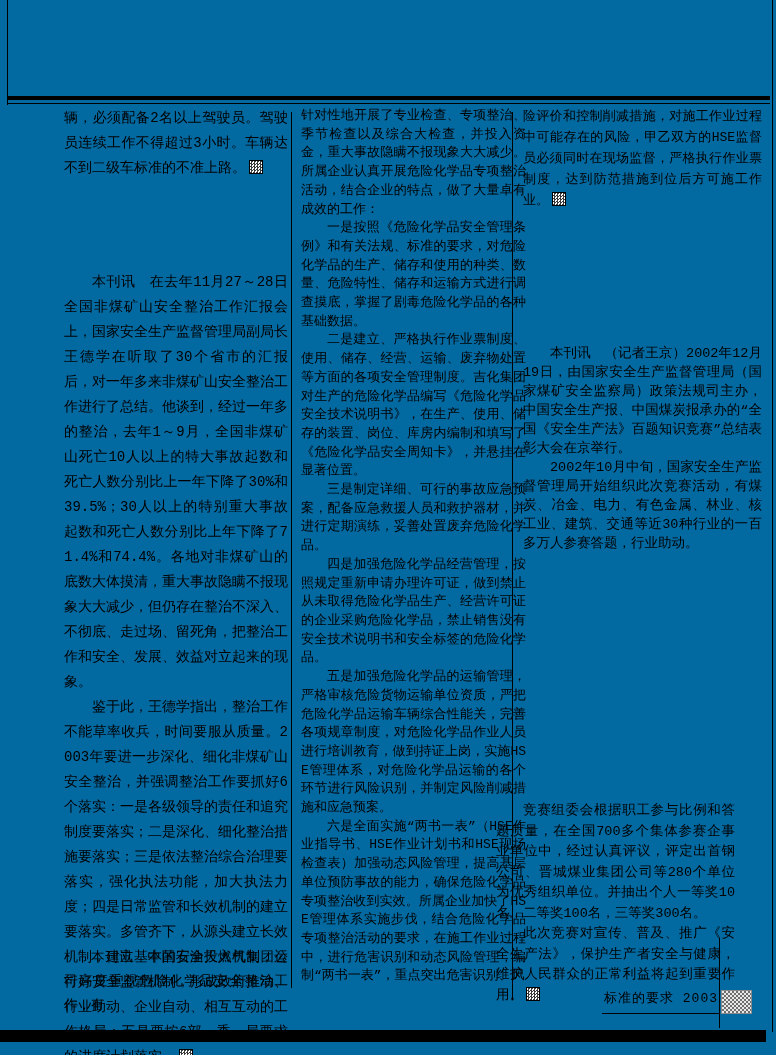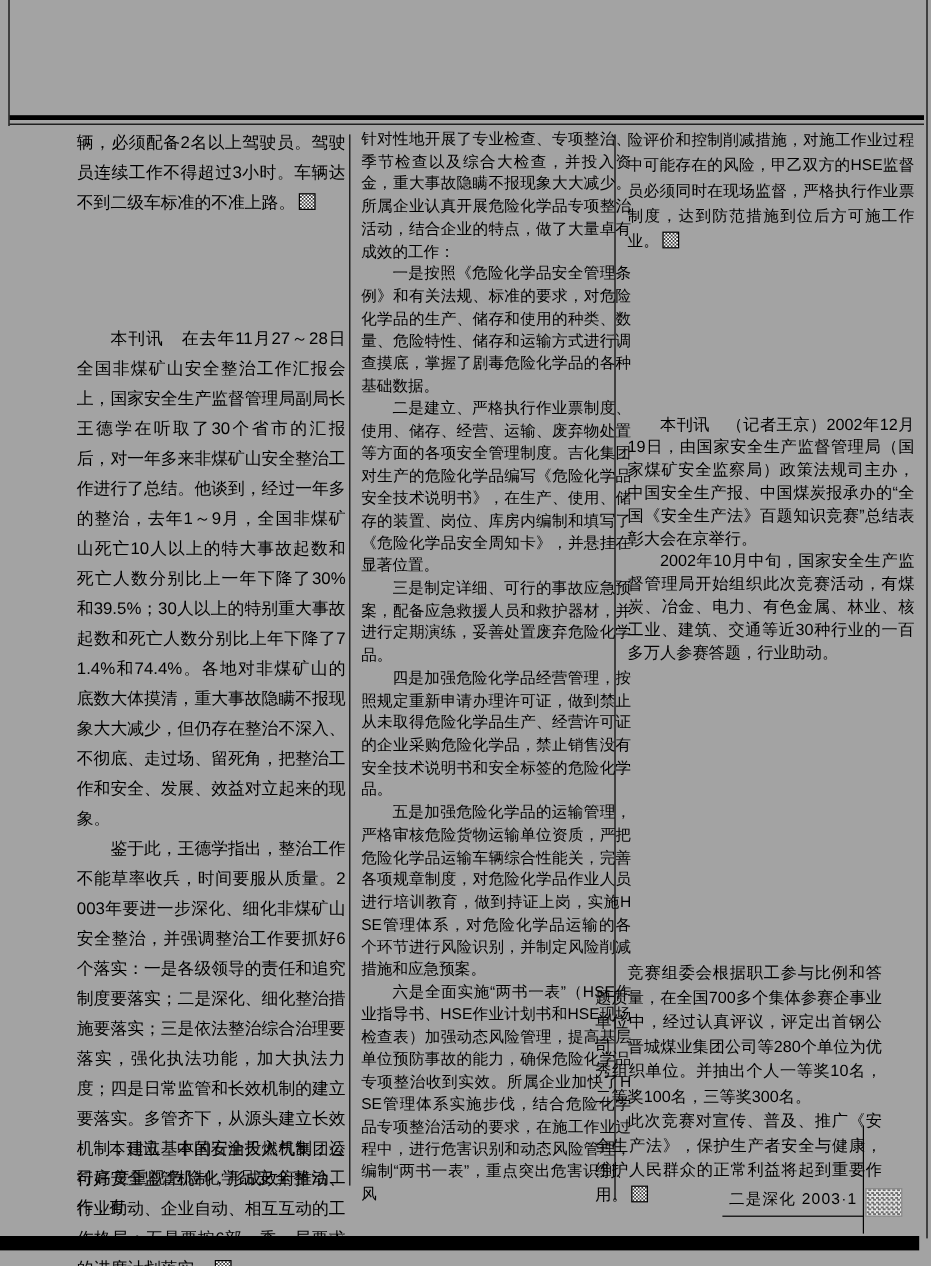--- a/index.html
+++ b/index.html
@@ -1,21 +1,21 @@
 <!DOCTYPE html>
 <html><head>
 <meta charset="utf-8">
 <style>
   html,body{margin:0;padding:0;background:#ffffff;}
   .page{
     position:relative;
     width:776px;height:1055px;
-    background:#a3a3a3;
+    background:#0369a1;
     overflow:hidden;
-    font-family:Liberation Sans, sans-serif;
+    font-family:Liberation Mono, monospace;
     color:#000;
   }
   .line{position:absolute;background:#000;}
   .blk{
     position:absolute;
     text-align:justify;
     text-justify:inter-ideograph;
     color:#000;
   }
   .blk p{margin:0;word-break:break-all;}
@@ -96,20 +96,20 @@
     <p class="indent">本刊讯　（记者王京）2002年12月19日，由国家安全生产监督管理局（国家煤矿安全监察局）政策法规司主办，中国安全生产报、中国煤炭报承办的“全国《安全生产法》百题知识竞赛”总结表彰大会在京举行。</p>
     <p class="indent">2002年10月中旬，国家安全生产监督管理局开始组织此次竞赛活动，有煤炭、冶金、电力、有色金属、林业、核工业、建筑、交通等近30种行业的一百多万人参赛答题，行业助动。</p>
   </div>
 
   <div class="blk c3d">
     <p class="indent">竞赛组委会根据职工参与比例和答题质量，在全国700多个集体参赛企事业单位中，经过认真评议，评定出首钢公司、晋城煤业集团公司等280个单位为优秀组织单位。并抽出个人一等奖10名，二等奖100名，三等奖300名。</p>
     <p class="indent"><span>此次竞赛对宣传、普及、推广《安全生产法》，保护生产者安全与健康，维护人民群众的正常利益将起到重要作用。</span><span class="endmark"></span></p>
   </div>
 
   <div class="footer-text">
-    <span>二是深化</span>
+    <span>标准的要求</span>
     <span>2003·1</span>
   </div>
   <div class="line" style="left:602px;top:1013px;width:118px;height:1px;"></div>
   <div class="line" style="left:719px;top:938px;width:1px;height:90px;"></div>
   <div class="hatch" style="left:721px;top:990px;width:29px;height:22px;"></div>
 
 </div>
 
 </body></html>

